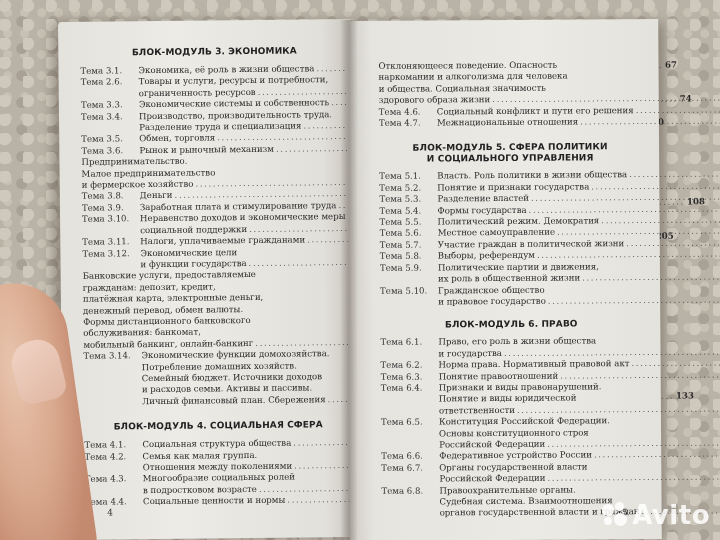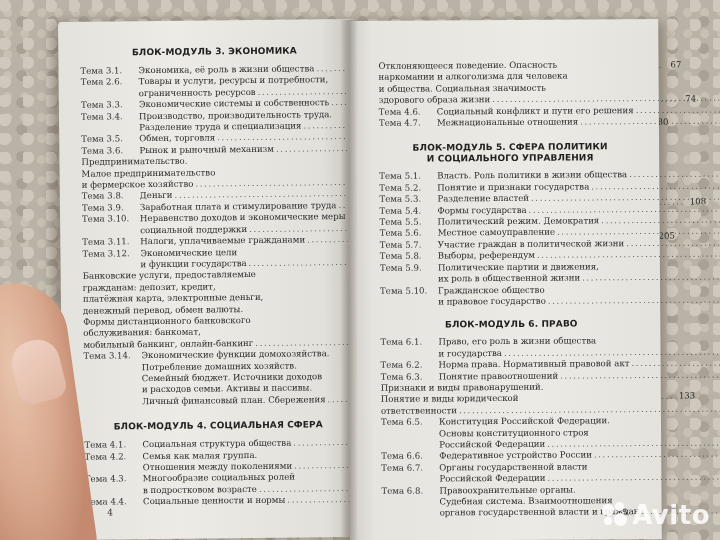--- a/index.html
+++ b/index.html
@@ -45,21 +45,21 @@
   }
   .entry { display: flex; font-size: 8.6px; line-height: 11.4px; }
   .entry .num { width: 58px; flex: none; color: #333; }
   .entry .body { flex: 1; }
   .entry .line { display: flex; align-items: baseline; }
   .entry .line .txt { white-space: nowrap; }
   .entry .line .dots {
     flex: 1; overflow: hidden; white-space: nowrap; letter-spacing: 1.6px; margin: 0 2px; color: #444;
   }
   .entry .line .dots::after { content: "................................................................................"; }
-  .entry .line .pg { width: 22px; text-align: center; font-weight: normal; color: #2a2a2a; }
+  .entry .line .pg { width: 22px; text-align: left; font-weight: bold; color: #2a2a2a; }
   .left-content { position: absolute; left: 22px; top: 26px; width: 268px; }
   .right-content { position: absolute; left: 32px; top: 40px; width: 262px; }
   .folio { position: absolute; font-size: 9px; color: #333; }
   .thumb {
     position: absolute; left: -20px; top: 282px; width: 100px; height: 280px;
     background: radial-gradient(ellipse at 40% 30%, #e8c4ad 0%, #d9a98e 45%, #c48a70 80%);
     border-radius: 50px 60px 20px 20px; transform: rotate(-8deg);
   }
   .thumb-nail {
     position: absolute; left: 14px; top: 340px; width: 48px; height: 62px;
@@ -492,20 +492,21 @@
         <div class="entry">
           <div class="num">Тема 6.3.</div>
           <div class="body">
             <div class="line">
               <span class="txt">Понятие правоотношений</span>
               <span class="dots"></span>
             </div>
           </div>
         </div>
         <div class="entry">
+          <div class="num">Тема 6.4.</div>
           <div class="body">
             <div class="line">
               <span class="txt">Признаки и виды правонарушений.</span>
             </div>
             <div class="line">
               <span class="txt">Понятие и виды юридической</span>
             </div>
             <div class="line">
               <span class="txt">ответственности</span>
               <span class="dots"></span>

